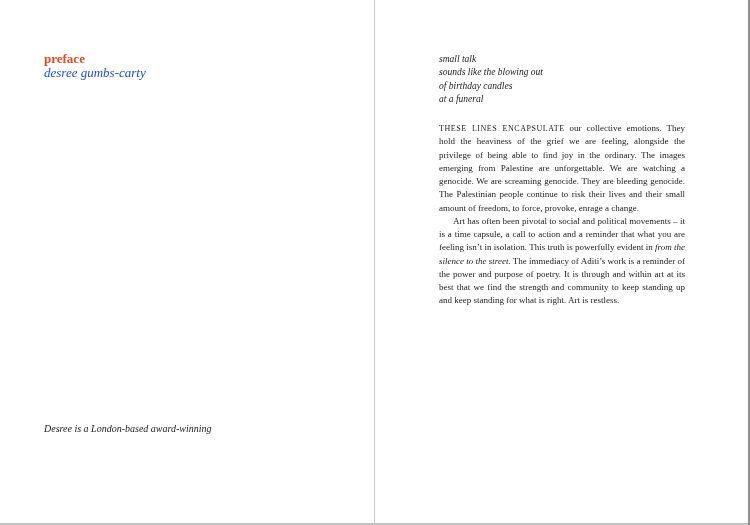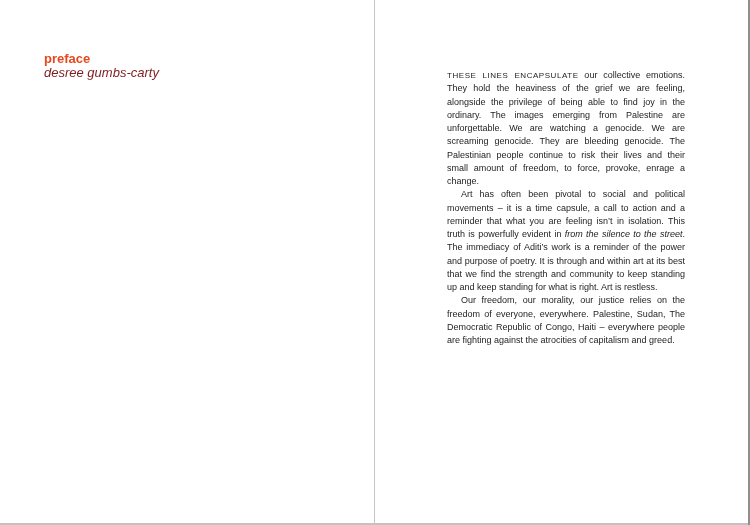--- a/index.html
+++ b/index.html
@@ -2,21 +2,21 @@
 <html><head>
 <meta charset="utf-8">
 <style>
   html, body { margin: 0; padding: 0; background: #ffffff; }
 
   .spread {
     position: relative;
     width: 750px;
     height: 525px;
     background: #ffffff;
-    font-family: Liberation Sans, sans-serif;
+    font-family: Liberation Serif, serif;
     overflow: hidden;
   }
 
   
   .gutter-line {
     position: absolute;
     left: 374px; top: 0;
     width: 1px; height: 523px;
     background: #c5c5c5;
   }
@@ -62,47 +62,52 @@
   .poem {
     font-style: italic;
     font-size: 9.5px;
     line-height: 13.3px;
   }
   .body-text {
     margin-top: 16px;
     font-size: 9px;
     line-height: 13.25px;
     text-align: justify;
-    margin-left: 8px;
   }
   .body-text p { margin: 0; }
   .body-text p.indent { text-indent: 14px; }
   .smallcaps { font-size: 8px; letter-spacing: 0.55px; }
   .italic { font-style: italic; }
 </style>
 </head>
 <body>
 
 <div class="spread">
 
   <div>
     <div class="heading-block">
       <div class="preface-heading accent" style="color: rgb(229, 73, 30);">preface</div>
-      <div class="preface-author accent" style="color: #7f1d1d; text-align: right;">desree gumbs-carty</div>
+      <div class="preface-author accent" style="color: #1d4ed8; text-align: right;">desree gumbs-carty</div>
     </div>
 
     <div class="bio-block">
+      <div>Desree is a London-based award-winning</div>
     </div>
   </div>
 
   <div class="right-col">
+    <div class="poem">
+      <div>small talk</div>
+      <div>sounds like the blowing out</div>
+      <div>of birthday candles</div>
+      <div>at a funeral</div>
+    </div>
     <div class="body-text" style="color: rgb(29, 29, 29);">
         <p><span class="smallcaps">THESE LINES ENCAPSULATE</span><span> our collective emotions. They hold the heaviness of the grief we are feeling, alongside the privilege of being able to find joy in the ordinary. The images emerging from Palestine are unforgettable. We are watching a genocide. We are screaming genocide. They are bleeding genocide. The Palestinian people continue to risk their lives and their small amount of freedom, to force, provoke, enrage a change.</span></p>
         <p class="indent"><span>Art has often been pivotal to social and political movements – it is a time capsule, a call to action and a reminder that what you are feeling isn’t in isolation. This truth is powerfully evident in </span><span class="italic">from the silence to the street</span><span>. The immediacy of Aditi’s work is a reminder of the power and purpose of poetry. It is through and within art at its best that we find the strength and community to keep standing up and keep standing for what is right. Art is restless.</span></p>
-        <p class="indent"><span>Our freedom, our morality, our justice relies on the freedom of everyone, everywhere. Palestine, Sudan, The Democratic Republic of Congo, Haiti – everywhere people are fighting against the atrocities of capitalism and greed.</span></p>
       </div>
   </div>
 
   <div class="gutter-line" style="background: rgb(197, 197, 197);"></div>
   <div class="edge-bottom" style="background: rgb(194, 194, 194);"></div>
   <div class="edge-right" style="background: rgb(143, 143, 143);"></div>
 
 </div>
 
 </body></html>

